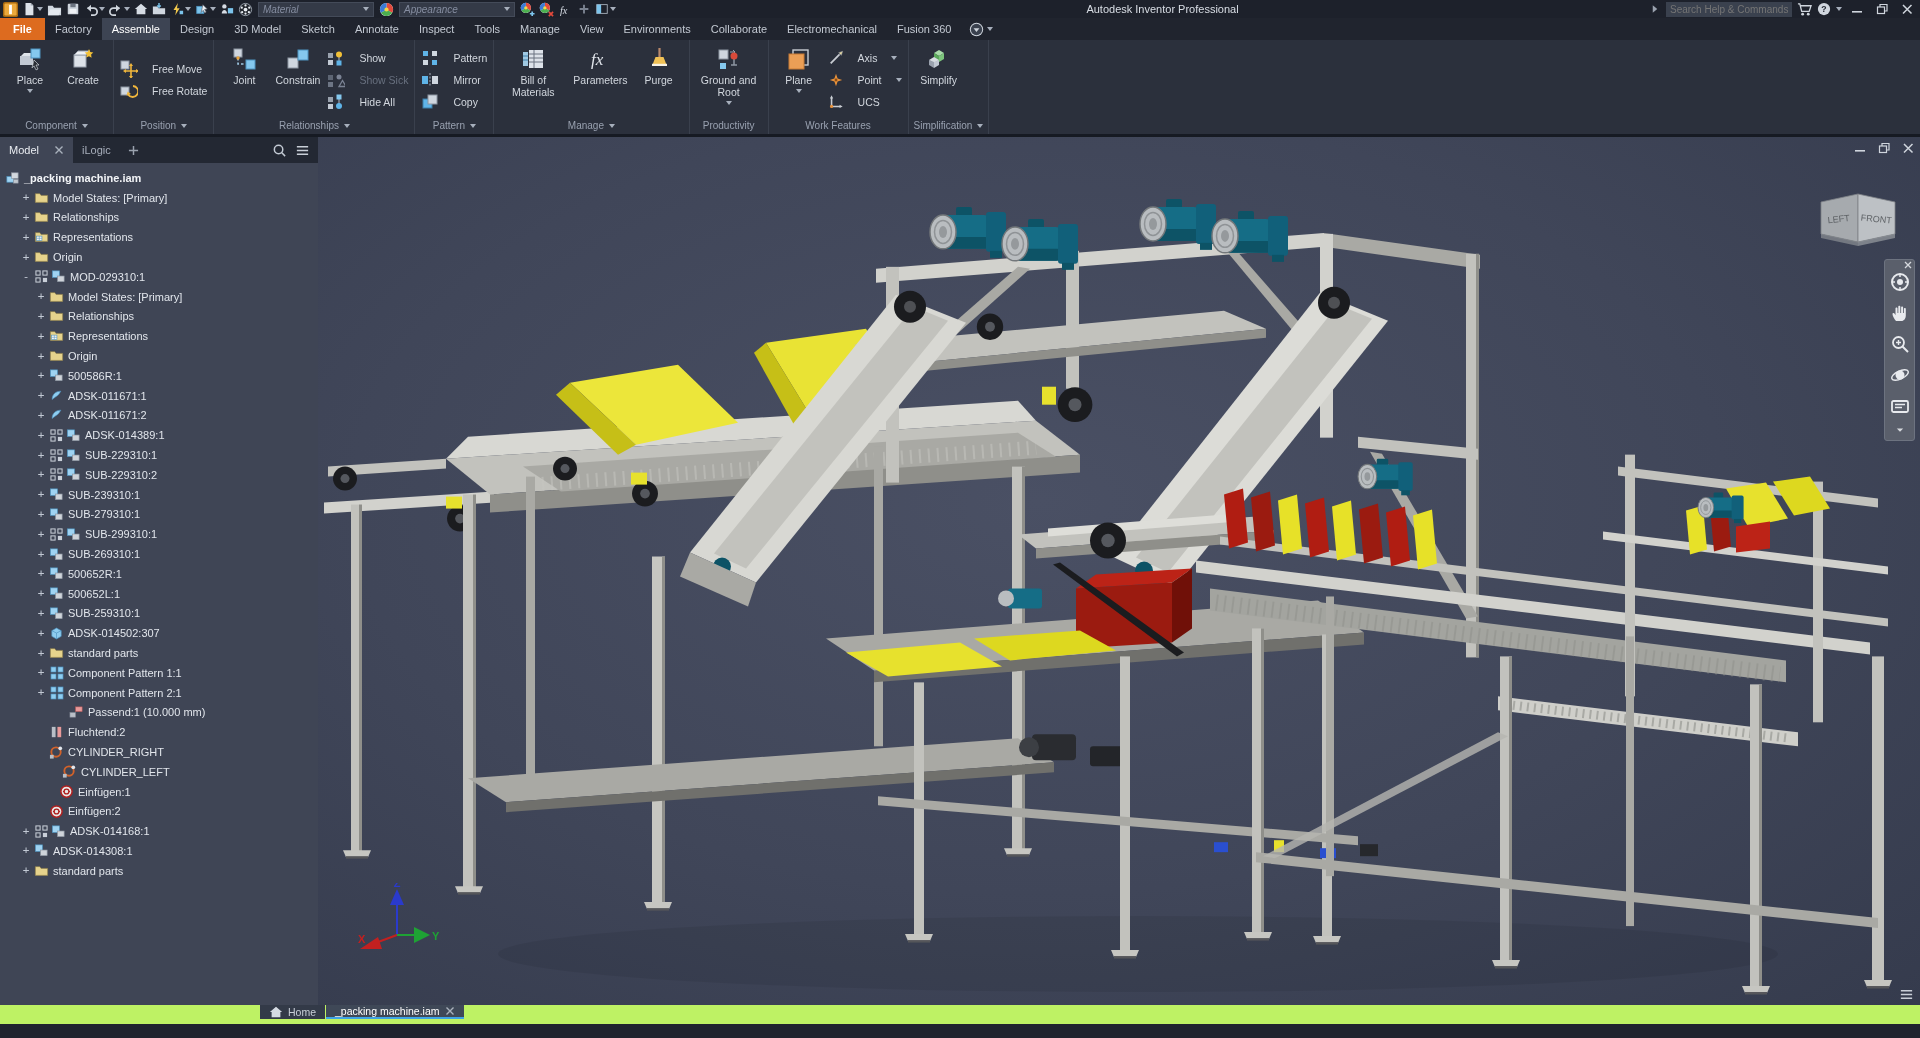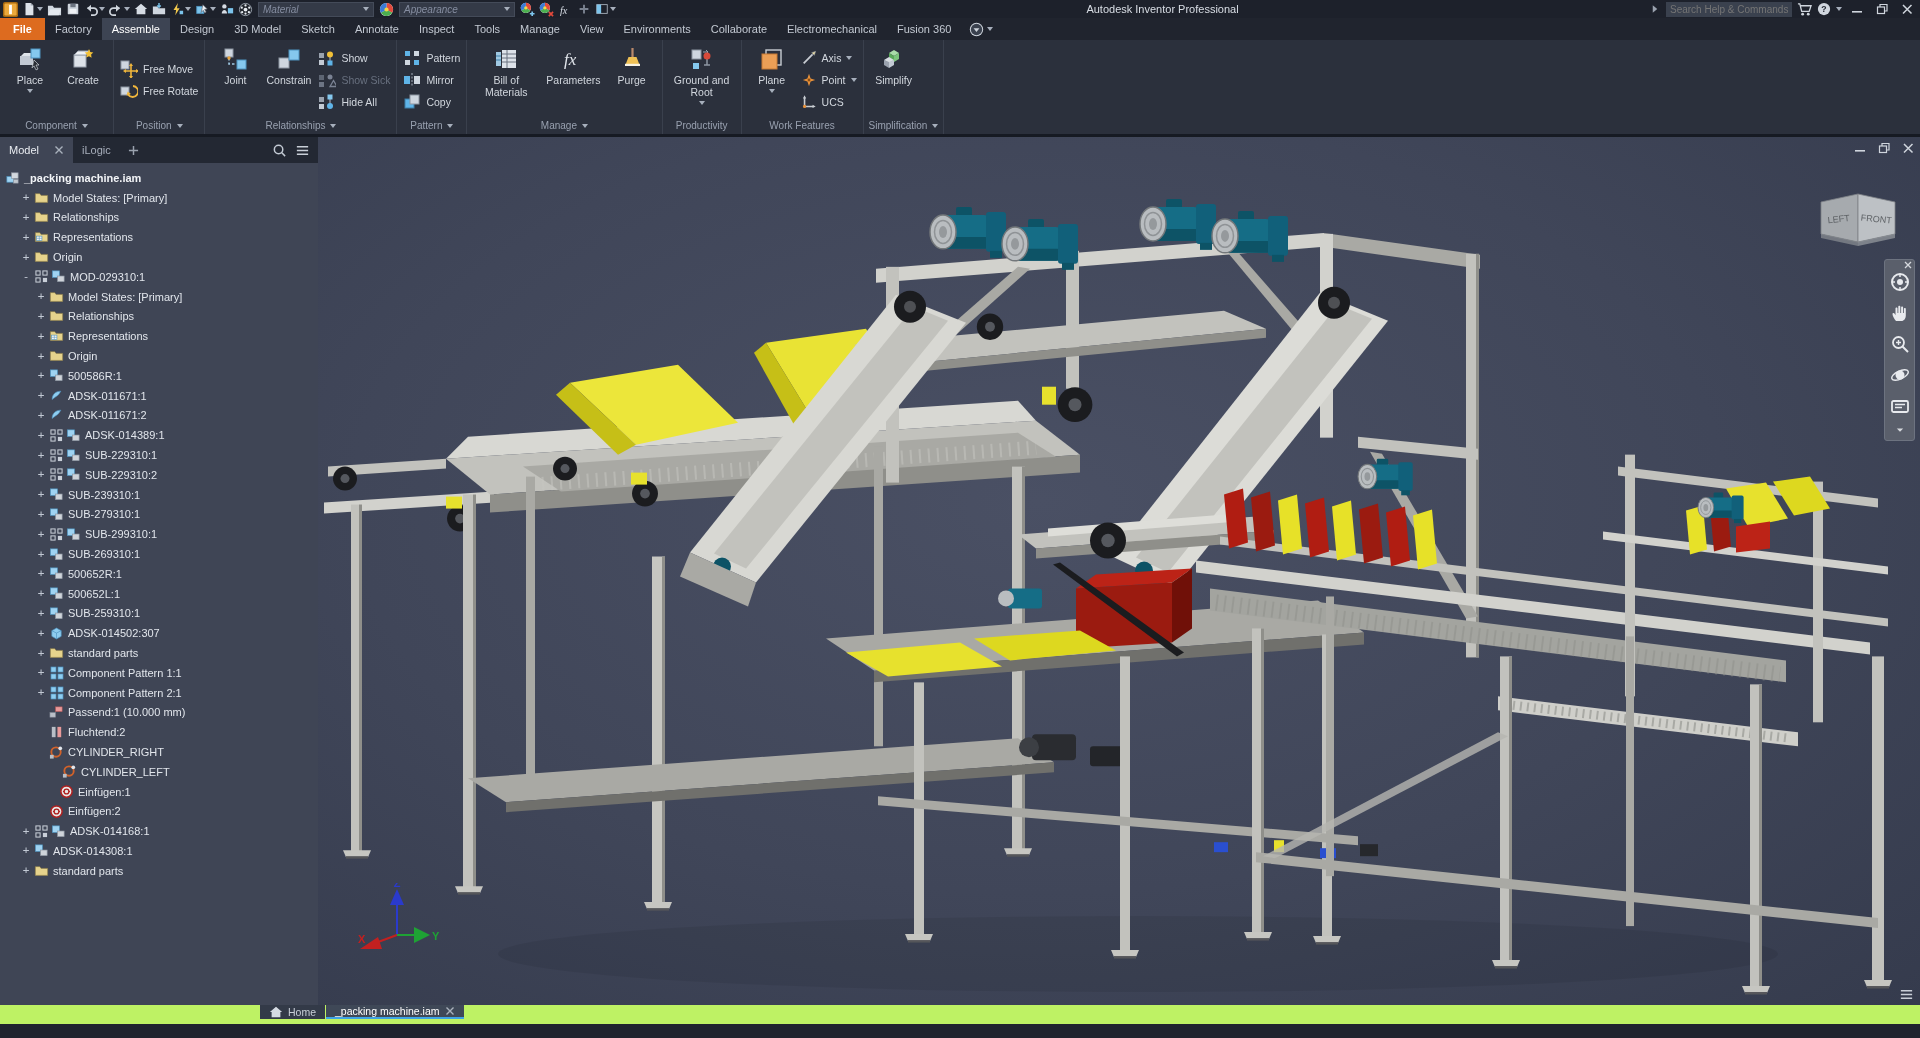--- a/index.html
+++ b/index.html
@@ -27,21 +27,21 @@
   .rtab-extra { display:flex; align-items:center; gap:3px; padding:0 8px; }
 
   
   .ribbon-body { height:96px; background:#2b303c; display:flex; align-items:stretch; border-bottom:2px solid #161a23; }
   .rgroup { display:flex; flex-direction:column; border-right:1px solid #3a404d; padding:2px 5px 0; }
   .rbtns { flex:1; display:flex; align-items:stretch; gap:3px; }
   .bigbtn { min-width:50px; display:flex; flex-direction:column; align-items:center; padding:3px 3px 0; gap:2px; font-size:10.5px; color:#d2d7de; text-align:center; line-height:1.12; }
   .bigbtn .bicon { height:28px; display:flex; align-items:center; }
   .bigbtn .blabel { white-space:pre-line; max-width:62px; }
   .stack { display:flex; flex-direction:column; justify-content:center; gap:4px; padding:2px 1px; }
-  .smallbtn { display:flex; align-items:center; gap:5px; font-size:10.5px; color:#d2d7de; height:18px; white-space:nowrap; }
+  .smallbtn { display:flex; align-items:center; gap:14px; font-size:10.5px; color:#d2d7de; height:18px; white-space:nowrap; }
   .smallbtn.disabled { color:#68707f; }
   .glabel { height:17px; display:flex; align-items:center; justify-content:center; gap:5px; font-size:10px; color:#99a1b0; white-space:nowrap; }
 
   
   .main { display:flex; height:869px; border-top:1px solid #161a22; }
 
   
   .panel { width:318px; background:#3f4555; display:flex; flex-direction:column; flex:none; }
   .ptabs { height:26px; background:#232833; display:flex; align-items:center; flex:none; }
   .ptab { height:100%; padding:0 9px; display:flex; align-items:center; gap:7px; font-size:11px; color:#a7aebb; }
@@ -966,21 +966,21 @@
               <g fill="#8ecdf0" stroke="#4e93c0" stroke-width=".7">
                 <rect x="1" y="1" width="5" height="5"></rect>
                 <rect x="8" y="1" width="5" height="5"></rect>
                 <rect x="1" y="8" width="5" height="5"></rect>
                 <rect x="8" y="8" width="5" height="5"></rect>
               </g>
             </svg>
           </span>
           <span class="tlabel">Component Pattern 2:1</span>
         </div>
-        <div class="trow" style="padding-left:34px">
+        <div class="trow" style="padding-left:54px">
           <span class="texp"></span>
           <span class="ticon">
             <svg width="15" height="15" viewBox="0 0 16 16">
               <rect x="1" y="8" width="6" height="5" fill="#b9bfc7" stroke="#7d8591" stroke-width=".6"></rect>
               <rect x="7" y="2" width="7" height="5" fill="#e89a9a" stroke="#b85a5a" stroke-width=".6"></rect>
             </svg>
           </span>
           <span class="tlabel">Passend:1 (10.000 mm)</span>
         </div>
         <div class="trow" style="padding-left:34px">

